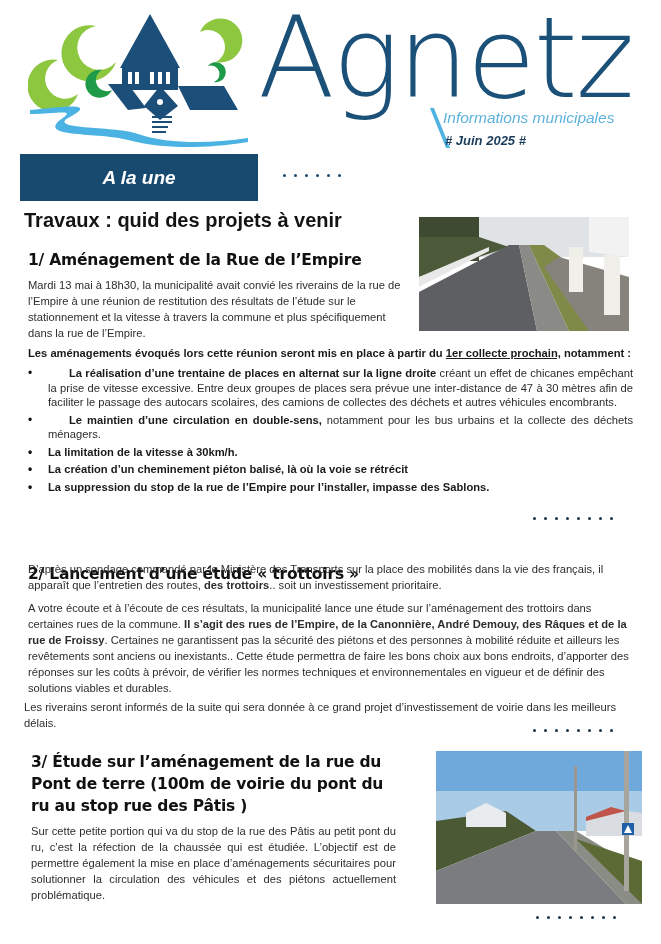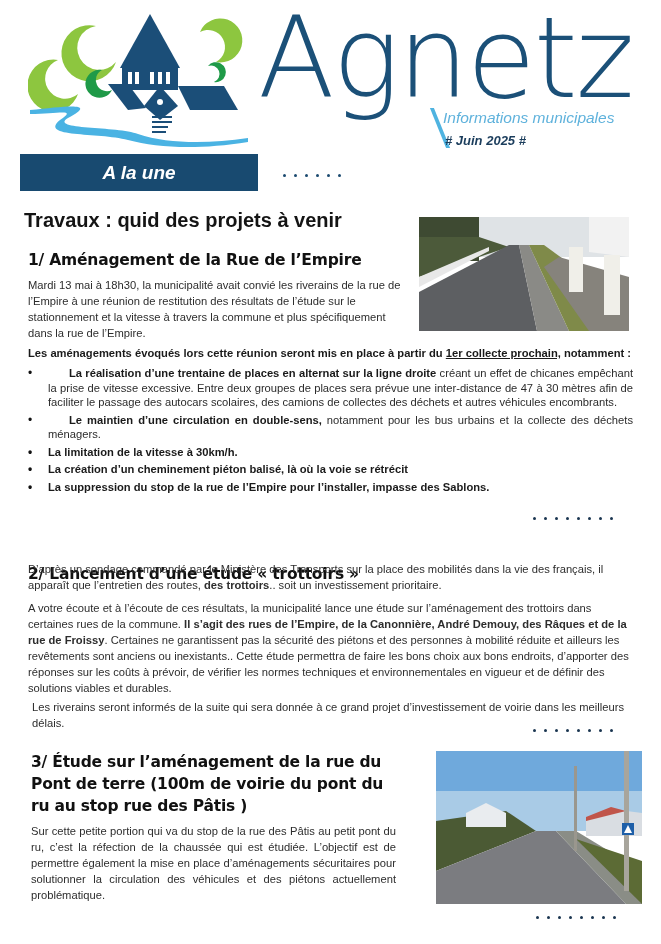--- a/index.html
+++ b/index.html
@@ -10,21 +10,21 @@
   
   #logo { left: 28px; top: 10px; width: 230px; height: 140px; }
   #brand-title { left: 258px; top: 2px; font-family: "DejaVu Sans", sans-serif; font-weight: 200;
                  font-size: 112px; letter-spacing: -2px; color: #1b5078; line-height: 1; }
   #brand-slash { left: 438px; top: 108px; width: 4px; height: 40px; background: #4fb3e0;
                  transform: skewX(22deg); }
   #brand-sub { left: 443px; top: 109px; font-size: 15.5px; font-weight: normal; font-style: italic;
                color: #5fb2dc; }
   #brand-date { left: 445px; top: 133px; font-size: 13px; font-weight: bold; font-style: italic; color: #1b3d5c; }
 
-  #banner { left: 20px; top: 154px; width: 238px; height: 37px; background: #184a70; color: #fff;
+  #banner { left: 20px; top: 154px; width: 238px; height: 47px; background: #184a70; color: #fff;
             font-weight: bold; font-style: italic; font-size: 19px; display: flex; align-items: center; justify-content: center; }
   .dots { display: flex; gap: 8px; }
   .dots span { width: 3px; height: 3px; border-radius: 50%; background: #1a3550; display: block; }
   #dots-banner { left: 283px; top: 174px; }
   #dots-banner span { background: #1b4a70; }
 
   
   #main-title { left: 24px; top: 209px; font-size: 20px; font-weight: bold; color: #141414; }
   .sec-title { font-family: "DejaVu Sans", sans-serif; font-weight: bold; color: #111; font-size: 15.5px; letter-spacing: -0.2px; }
   #s1-title { left: 28px; top: 251px; }
@@ -41,21 +41,21 @@
   #s1-list li::before { content: "•"; position: absolute; left: 0; top: 0; font-size: 12px; color: #111; }
   #s1-list li b { color: #1a1a1a; padding-left: 21px; }
   #s1-list li.bonly { font-weight: bold; color: #1a1a1a; }
 
   #dots-1 { left: 533px; top: 517px; }
   #dots-2 { left: 533px; top: 729px; }
   #dots-3 { left: 536px; top: 916px; }
 
   #s2-p1 { left: 28px; top: 561px; width: 610px; }
   #s2-p2 { left: 28px; top: 600px; width: 610px; }
-  #s2-p3 { left: 32px; top: 699px; width: 610px; }
+  #s2-p3 { left: 24px; top: 699px; width: 610px; }
 
   #s3-p1 { left: 31px; top: 823px; width: 365px; text-align: justify; }
 
   
   .photo { overflow: hidden; }
   #photo-1 { left: 419px; top: 217px; width: 210px; height: 114px; }
   #photo-2 { left: 436px; top: 751px; width: 206px; height: 153px; }
 </style>
 </head>
 <body>

